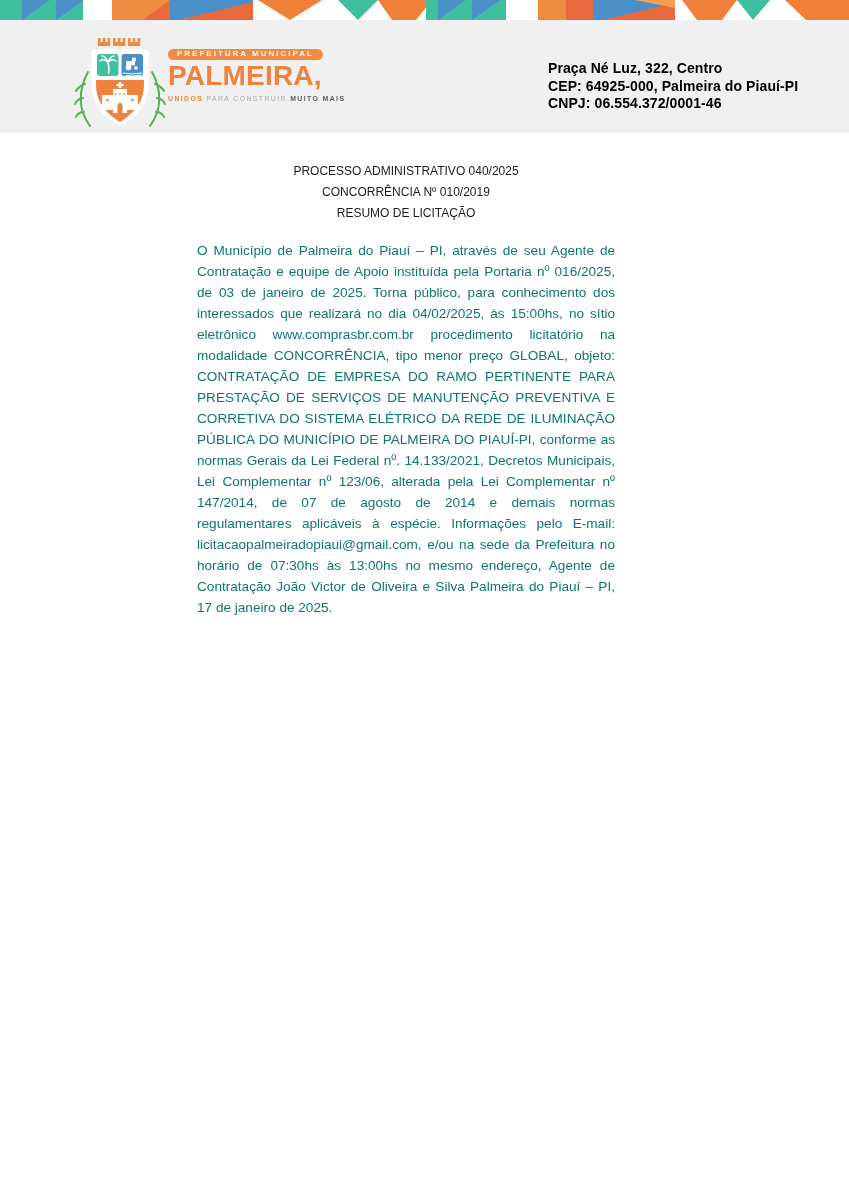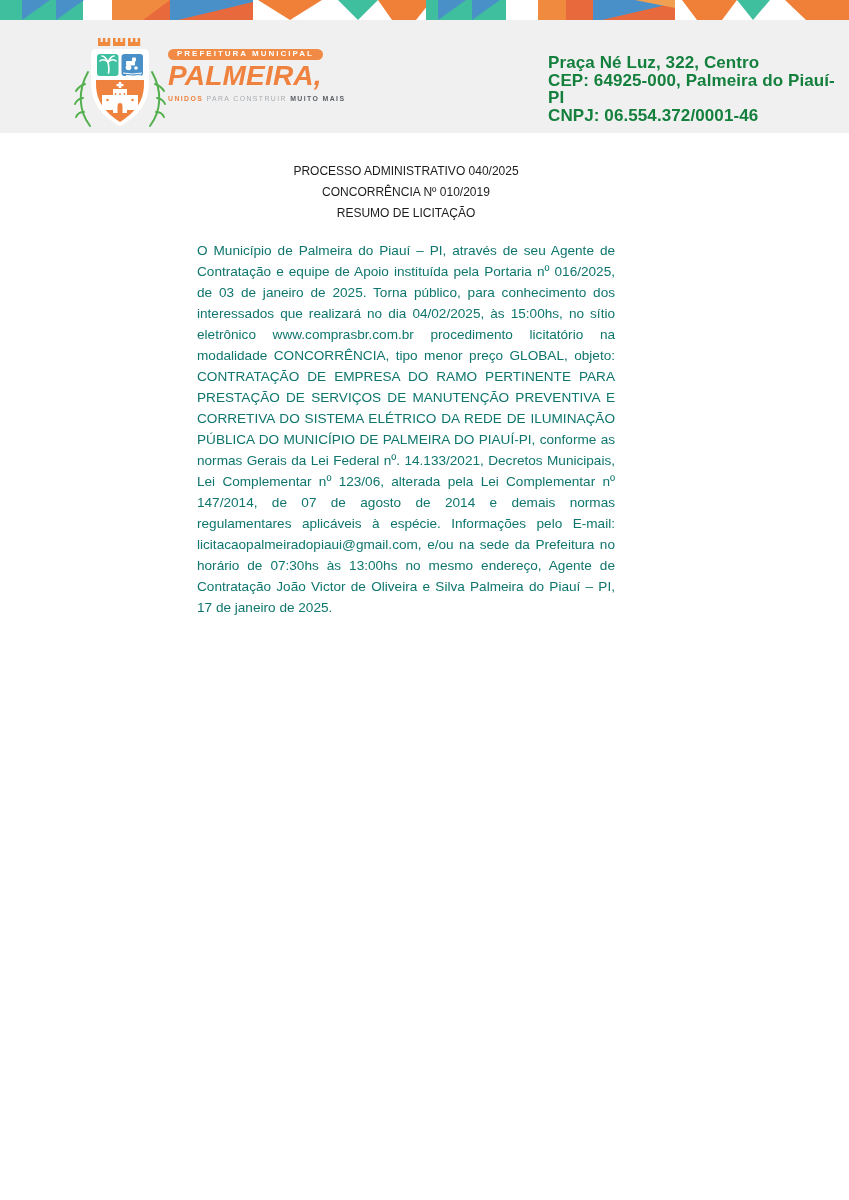--- a/index.html
+++ b/index.html
@@ -47,37 +47,36 @@
     white-space: nowrap;
   }
   .brand-name {
     margin-top: 3px;
     font-size: 28px;
     line-height: 26px;
     font-weight: 800;
     color: #f0823f;
     letter-spacing: 0.2px;
     white-space: nowrap;
-    font-style: italic;
   }
   .tagline {
     margin-top: 6px;
     font-size: 6.9px;
     letter-spacing: 1.4px;
     white-space: nowrap;
   }
   .tagline .t1 { color: #f0823f; font-weight: bold; }
   .tagline .t2 { color: #a9adb0; font-weight: normal; }
   .tagline .t3 { color: #5a5f63; font-weight: bold; }
   .address {
     position: absolute;
-    left: 548px; top: 54px;
-    font-size: 17px;
+    left: 548px; top: 60px;
+    font-size: 14px;
     font-weight: bold;
-    color: #15803d;
+    color: #000000;
     line-height: 17.5px;
     letter-spacing: 0.1px;
   }
   .doc-title {
     position: absolute;
     left: 197px; top: 161px;
     width: 418px;
     text-align: center;
     font-size: 12px;
     line-height: 21px;

